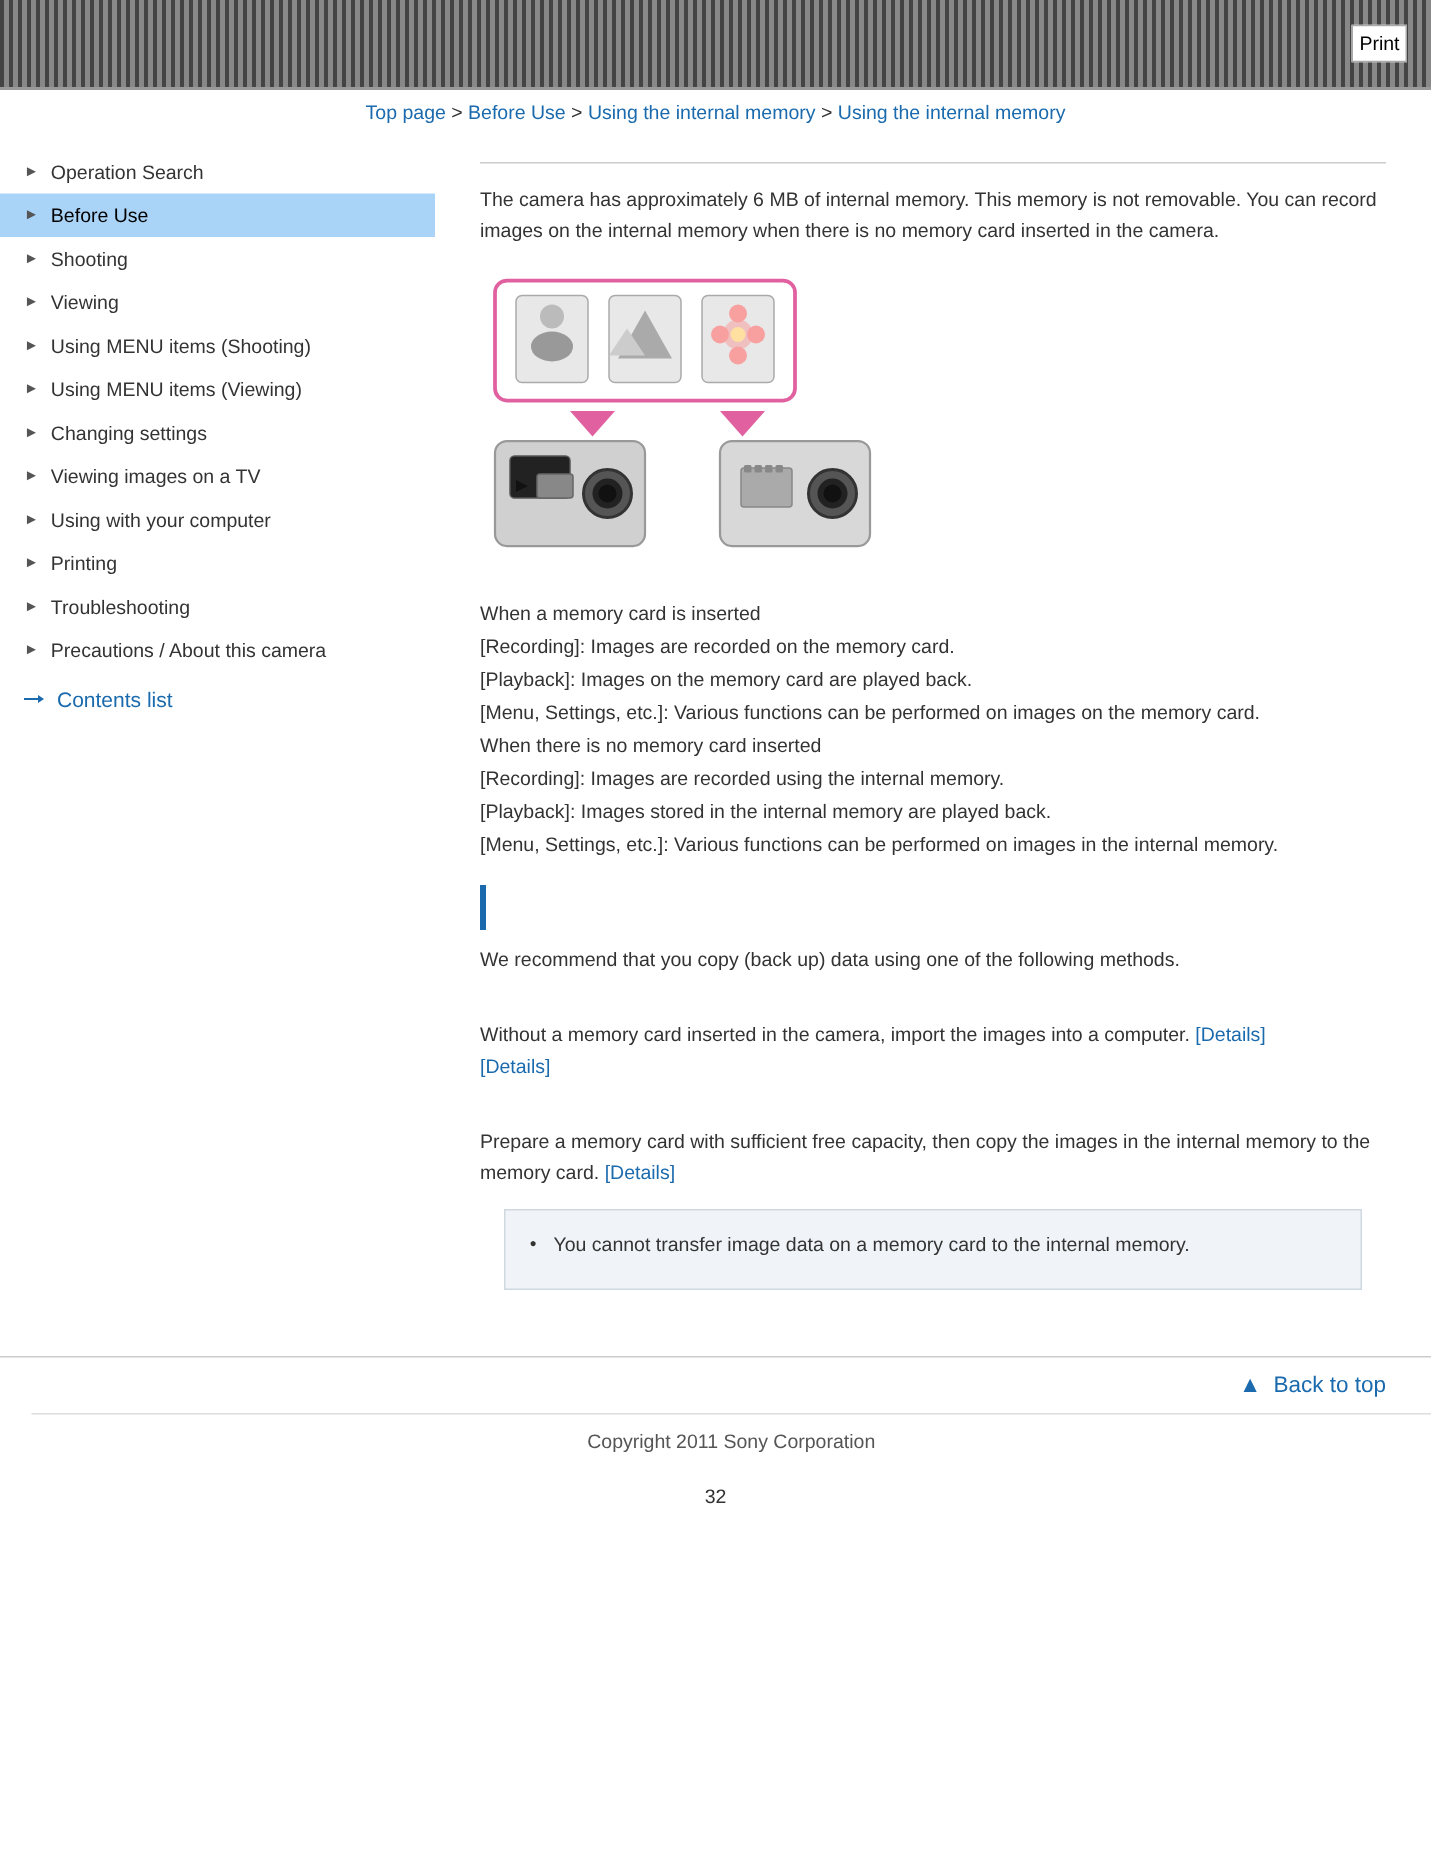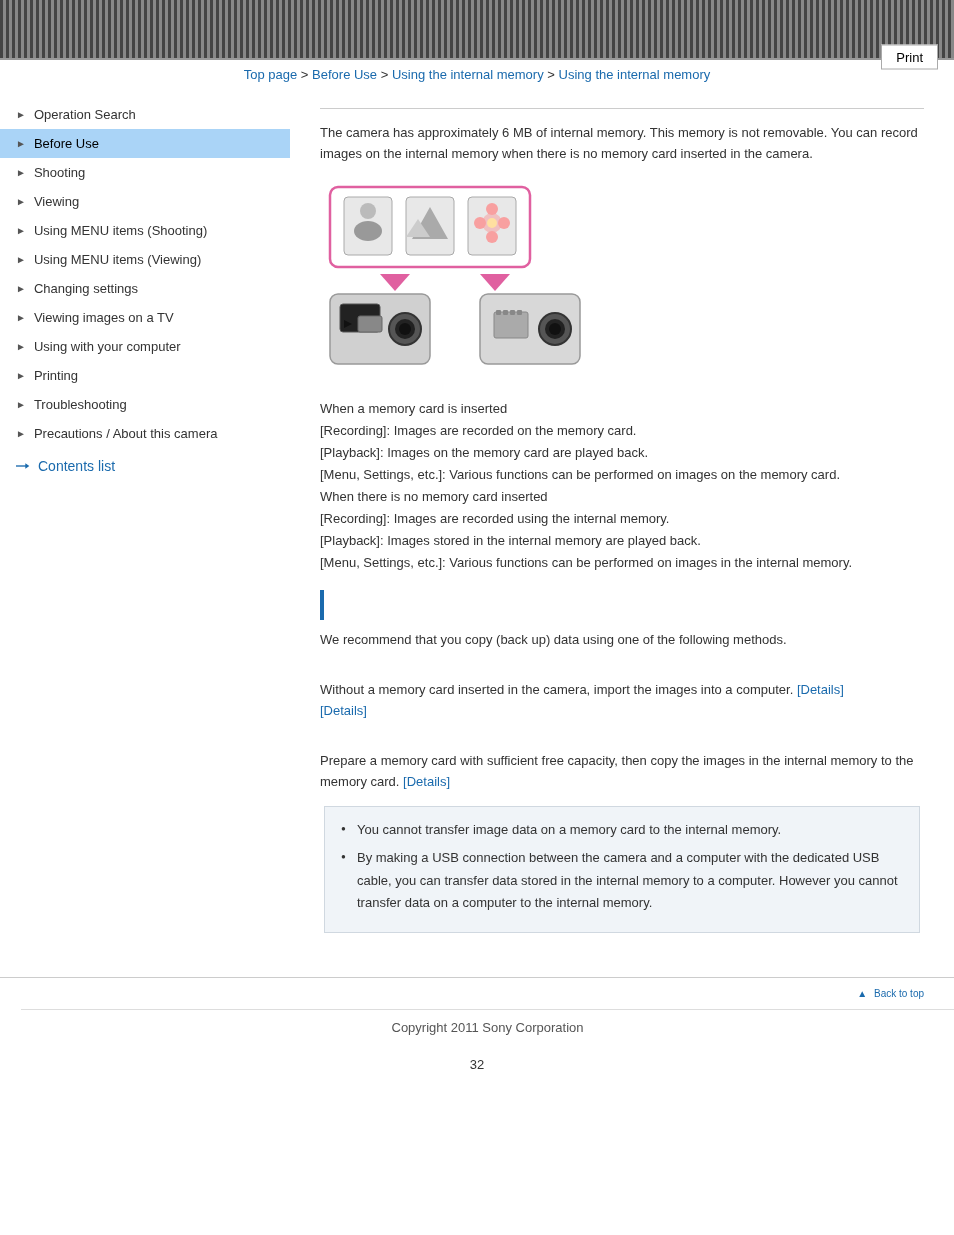--- a/index.html
+++ b/index.html
@@ -12,24 +12,23 @@
       position: relative;
       border-bottom: 2px solid #999;
     }
     .print-btn {
       position: absolute;
       right: 16px;
       top: 50%;
       transform: translateY(-50%);
       background: #fff;
       border: 1px solid #aaa;
-      padding: 4px 14px;
+      padding: 4px 4px;
       font-size: 13px;
       cursor: pointer;
-      margin-top: 28px;
     }
 
     
     .breadcrumb {
       text-align: center;
       padding: 7px 0 8px 0;
       font-size: 13px;
     }
     .breadcrumb a { color: #1a6aad; text-decoration: none; }
     .breadcrumb span { color: #333; }
@@ -117,21 +116,21 @@
       margin-bottom: 14px;
     }
 
     .link-blue { color: #1a6aad; text-decoration: none; }
 
     
     .info-box {
       background: #f0f4f8;
       border: 1px solid #d0d8e0;
       padding: 12px 16px;
-      margin: 14px 4px;
+      margin: 14px 16px;
       font-size: 13px;
       line-height: 1.7;
     }
     .info-box ul {
       list-style: none;
       padding: 0;
     }
     .info-box ul li {
       padding-left: 16px;
       position: relative;
@@ -149,21 +148,21 @@
     .back-to-top-bar {
       display: flex;
       justify-content: flex-end;
       padding: 10px 30px;
       border-top: 1px solid #ccc;
       margin-top: 10px;
     }
     .back-to-top {
       color: #1a6aad;
       text-decoration: none;
-      font-size: 10px;
+      font-size: 15px;
     }
     .back-to-top-triangle {
       color: #1a6aad;
       margin-right: 4px;
     }
 
     
     .footer {
       text-align: center;
       padding: 10px;
@@ -353,23 +352,20 @@
       <span>Prepare a memory card with sufficient free capacity, then copy the images in the internal memory to the memory card.</span>
       <a href="#" class="link-blue">[Details]</a>
     </p>
 
     
     <div class="info-box">
       <ul>
         <li>
           <span>You cannot transfer image data on a memory card to the internal memory.</span>
         </li>
-        <li>
-          <span>By making a USB connection between the camera and a computer with the dedicated USB cable, you can transfer data stored in the internal memory to a computer. However you cannot transfer data on a computer to the internal memory.</span>
-        </li>
       </ul>
     </div>
 
   </div>
 </div>
 
 <div class="back-to-top-bar">
   <a href="#" class="back-to-top">
     <span class="back-to-top-triangle">▲</span>
     <span>Back to top</span>

